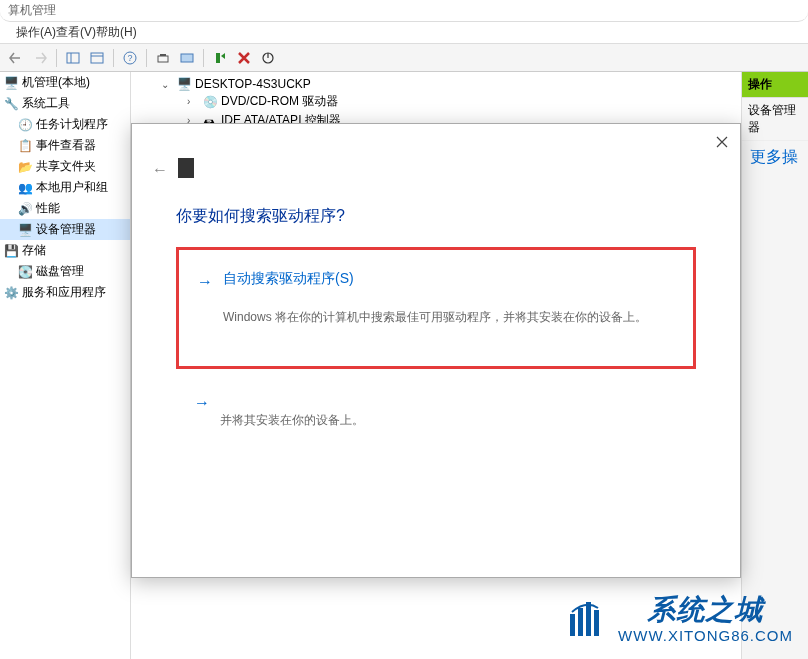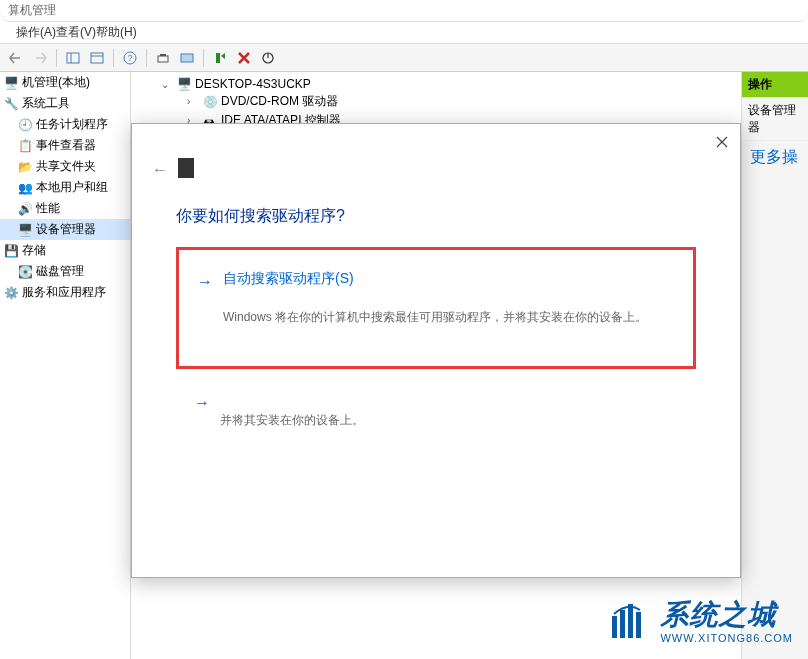--- a/index.html
+++ b/index.html
@@ -43,24 +43,24 @@
     .dlg-question { color: #003399; font-size: 16px; padding: 18px 44px 20px; }
     
     .opt-container { margin: 0 44px 10px; }
     .opt1 { border: 3px solid #e53b3b; padding: 20px 18px 40px; cursor: pointer; }
     .opt2 { padding: 12px 18px; cursor: pointer; }
     .opt-row { display: flex; align-items: flex-start; gap: 10px; }
     .opt-arrow { color: #0066cc; font-size: 16px; line-height: 1.2; }
     .opt-title { color: #0066cc; font-size: 14px; }
     .opt-desc { color: #666; font-size: 12px; margin-top: 21px; }
     
-    .watermark { position: absolute; right: 15px; bottom: 15px; display: flex; align-items: center; gap: 10px; z-index: 20; }
+    .watermark { position: absolute; right: 15px; bottom: 15px; display: flex; align-items: center; gap: 10px; z-index: 20; text-align: center; }
     .wm-icon { width: 44px; height: 44px; position: relative; }
     .wm-text-cn { font-size: 28px; color: #0a5aa5; font-weight: bold; font-style: italic; letter-spacing: 1px; }
-    .wm-text-en { font-size: 11px; color: #0a5aa5; letter-spacing: 1px; margin-top: -2px; }
+    .wm-text-en { font-size: 15px; color: #0a5aa5; letter-spacing: 1px; margin-top: -2px; }
     
     .icon-red { color: #c62d2d; }
     .icon-blue { color: #2a5fa8; }
     .icon-orange { color: #d17f23; }
   </style>
 </head>
 <body>
 
 <div class="title-bar">
   <span>算机管理</span>

